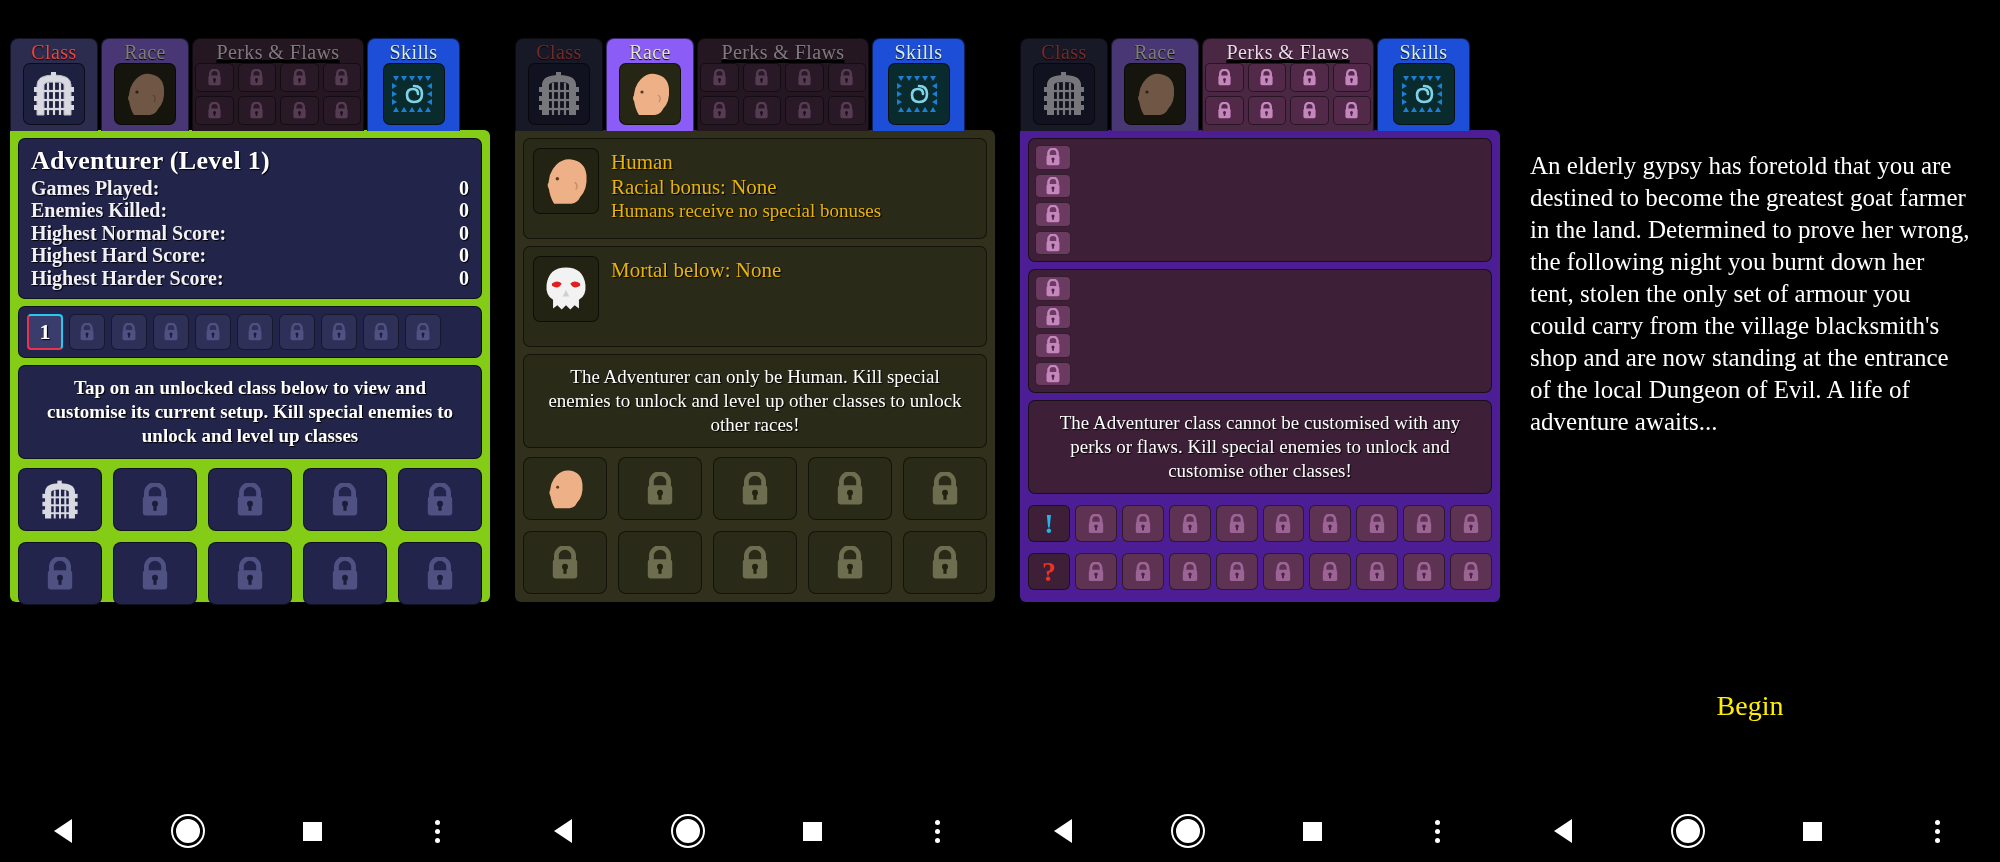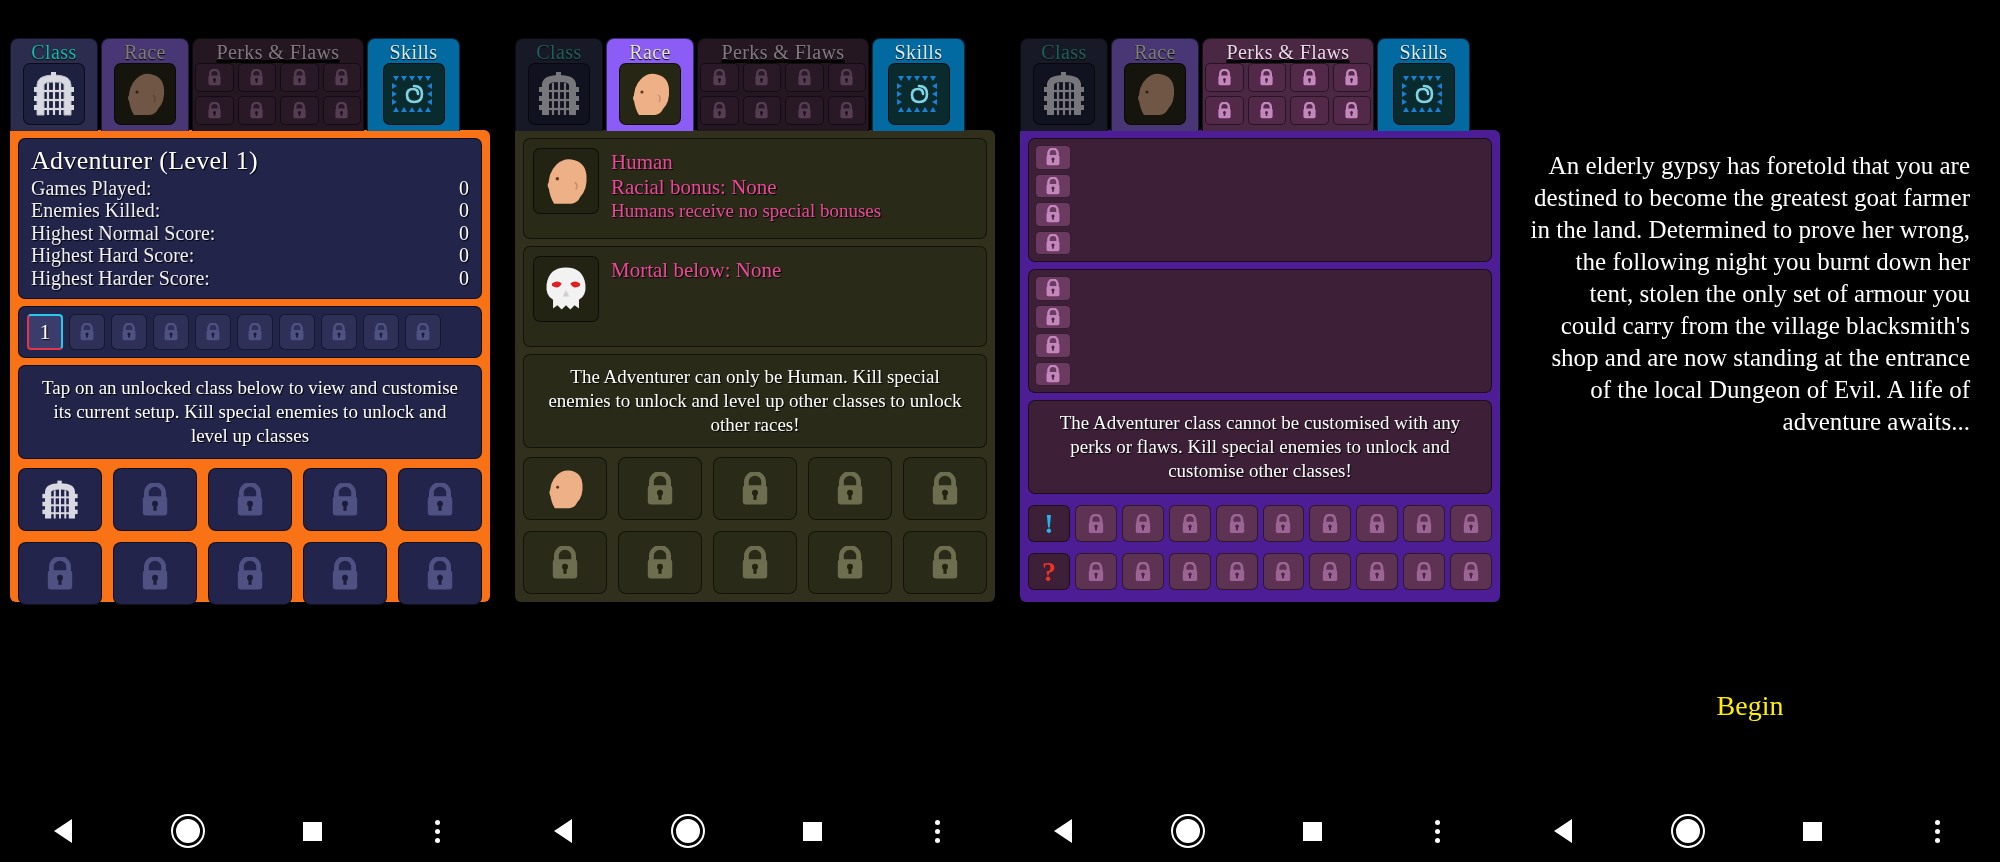--- a/index.html
+++ b/index.html
@@ -27,26 +27,26 @@
     padding:3px 5px 6px 5px;
     display:flex; flex-direction:column; align-items:center;
     border:1px solid rgba(0,0,0,.55);
     border-bottom:none;
   }
   .tab-label{
     font-size:20px; letter-spacing:.4px; white-space:nowrap;
     line-height:1.05; text-shadow:0 1px 1px #000;
   }
   .tab-class{ background:#2b2c4e; width:88px; }
-  .tab-class .tab-label{ color:#14b8a6; }
+  .tab-class .tab-label{ color:#ef4444; }
   .tab-race{ background:#8b5cf6; width:88px; }
   .tab-race .tab-label{ color:#e3e3cf; }
   .tab-perks{ background:#4a2743; width:172px;text-decoration:underline; }
   .tab-perks .tab-label{ color:#ecd8e8; }
-  .tab-skills{ background:#0369a1; width:93px;align-items:center; }
+  .tab-skills{ background:#1d4ed8; width:93px;align-items:center; }
   .tab-skills .tab-label{ color:#d6eef0; }
 
   
   .tab.dim{ filter:brightness(.55) saturate(.75); }
 
   .tab-icon{
     width:62px; height:62px; border-radius:7px;
     display:flex; align-items:center; justify-content:center;
     border:1px solid rgba(0,0,0,.6);
   }
@@ -64,21 +64,21 @@
     display:flex; align-items:center; justify-content:center;
   }
 
   
   .body{
     border-radius:0 6px 6px 6px;
     padding:8px; flex:1 1 auto;
     display:flex; flex-direction:column; gap:7px;
     position:relative; z-index:2; margin-top:-1px;
   }
-  .body-1{ background:#f97316; height:472px; }
+  .body-1{ background:#84cc16; height:472px;font-weight:bold; }
   .body-2{ background:#30301d; height:472px; }
   .body-3{ background:#4c1d95; height:472px; }
 
   .card{
     border-radius:7px; border:1px solid rgba(0,0,0,.55);
   }
   .card-1{ background:#22244a; }
   .card-2{ background:#2a2a18; }
   .card-3{ background:#3d2037; }
 
@@ -132,21 +132,21 @@
 
   
   .desc{ display:flex; padding:9px; gap:12px; }
   .desc-icon{
     width:66px; height:66px; flex:0 0 66px; border-radius:7px;
     background:#232314; border:1px solid rgba(0,0,0,.6);
     display:flex; align-items:center; justify-content:center;
   }
   .desc-txt{ padding-top:2px; }
   .desc-txt div{
-    font-size:19px; color:#ec4899; line-height:1.18;
+    font-size:19px; color:#eab308; line-height:1.18;
     text-shadow:1px 1px 1px #000;
   }
   .desc-txt .big{ font-size:21px; }
 
   
   .perk-list{
     display:flex; flex-direction:column; gap:4px;
     padding:6px; height:124px;
   }
   .perk-lock{
@@ -181,21 +181,21 @@
     display:flex; align-items:center; justify-content:center;
     color:#c9c2f2; font-size:19px; letter-spacing:1.2px;
     font-variant:small-caps; text-shadow:1px 1px 1px #2b2858;
   }
   .btn.left{ left:10px; }
   .btn.right{ right:10px; }
 
   
   .story{
     position:absolute; left:1530px; top:150px; width:440px;
-    text-align:right; color:#fff;
+    text-align:left; color:#fff;
     font-size:25px; line-height:1.28;
     text-shadow:1px 1px 2px #000;
   }
   .begin{
     position:absolute; left:1530px; top:690px; width:440px;
     text-align:center; color:#ffee00; font-size:28px;
   }
 
   
   .navbar{

